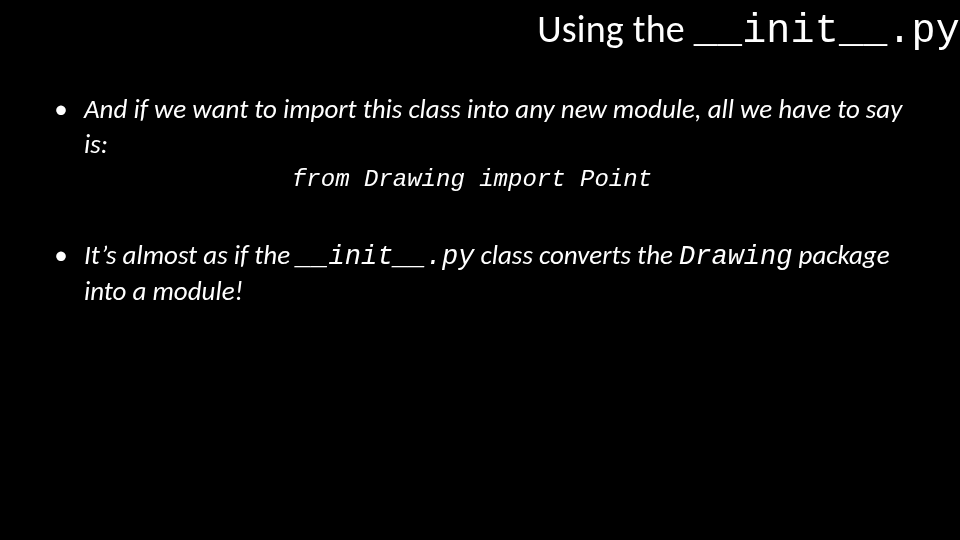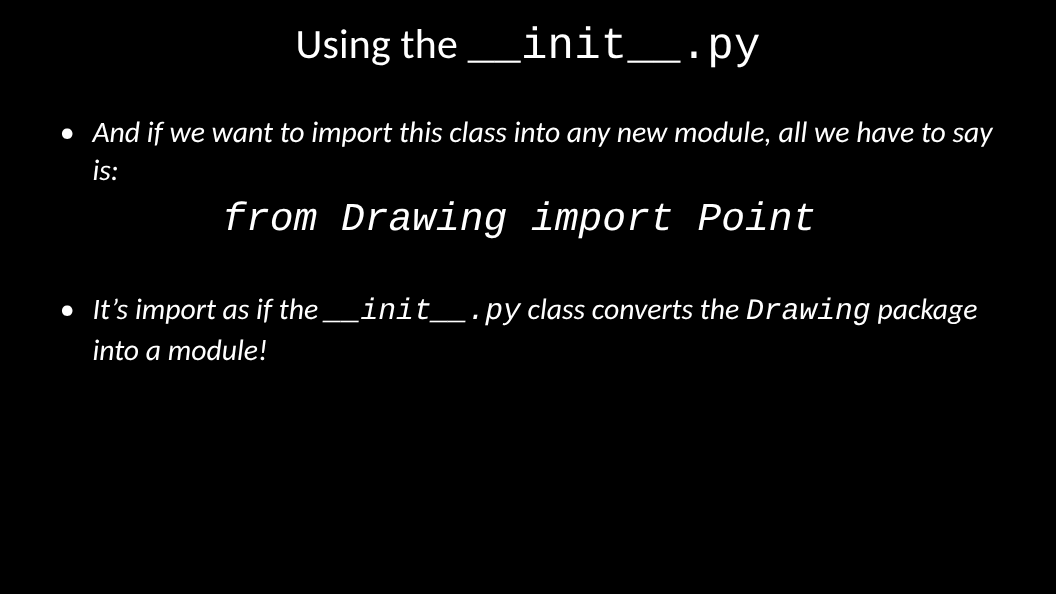--- a/index.html
+++ b/index.html
@@ -12,24 +12,24 @@
     font-family: Calibri, "Segoe UI", Arial, sans-serif;
     overflow: hidden;
   }
   .slide {
     width: 960px;
     height: 540px;
     position: relative;
     box-sizing: border-box;
   }
   .title {
-    text-align: center;
+    text-align: right;
     font-size: 38px;
     font-weight: 400;
-    padding-top: 18px;
+    padding-top: 6px;
     padding-bottom: 10px;
     letter-spacing: 0.2px;
   }
   .title .mono {
     font-family: "Courier New", Courier, monospace;
     font-size: 40px;
   }
   .body {
     padding: 28px 40px 0 40px;
   }
@@ -49,21 +49,21 @@
   ul.bullets > li::before {
     content: "•";
     position: absolute;
     left: 14px;
     top: 0;
     font-size: 27px;
   }
   .codeline {
     display: block;
     font-family: "Courier New", Courier, monospace;
-    font-size: 36px;
+    font-size: 24px;
     text-align: center;
     margin-top: 4px;
     padding-right: 60px;
   }
   .mono-inline {
     font-family: "Courier New", Courier, monospace;
   }
 </style>
 </head>
 <body>
@@ -76,19 +76,19 @@
 
   <div class="body">
     <ul class="bullets">
 
       <li>
         <span>And if we want to import this class into any new module, all we have to say is:</span>
         <span class="codeline">from Drawing import Point</span>
       </li>
 
       <li>
-        <span>It’s import as if the </span><span class="mono-inline">__init__.py</span><span> class converts the </span><span class="mono-inline">Drawing</span><span> package into a module!</span>
+        <span>It’s almost as if the </span><span class="mono-inline">__init__.py</span><span> class converts the </span><span class="mono-inline">Drawing</span><span> package into a module!</span>
       </li>
 
     </ul>
   </div>
 
 </div>
 
 </body></html>

